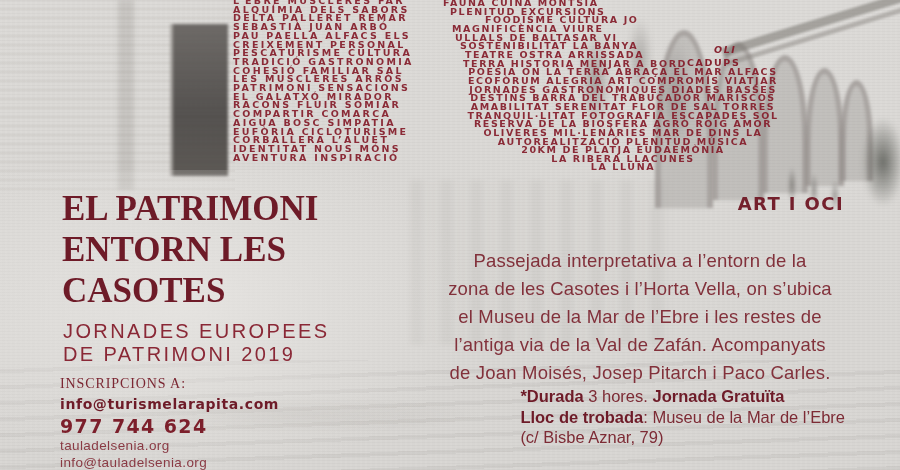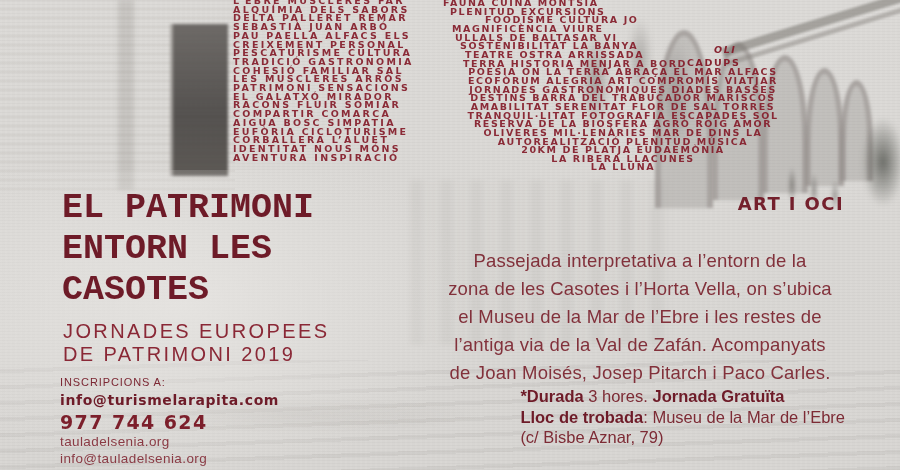--- a/index.html
+++ b/index.html
@@ -71,26 +71,26 @@
   .cloud-right div:nth-child(5){text-align:left;margin-left:55px;}
   .cloud-right div:nth-child(6){text-align:left;margin-left:60px;}
   .cloud-right div:nth-child(7){text-align:left;margin-left:65px;}
   .cloud-right div:nth-child(8){text-align:left;margin-left:63px;}
   .cloud-frag{position:absolute;font-family:"DejaVu Sans",sans-serif;font-weight:bold;
     font-size:9.5px;letter-spacing:1.6px;color:#87222f;white-space:nowrap;}
   #frag-oli{left:714px;top:44px;font-style:italic;}
   #frag-cadups{left:687px;top:57px;}
 
   
-  .title{position:absolute;left:62px;top:188px;font-family:Liberation Mono, monospace;
+  .title{position:absolute;left:62px;top:188px;font-family:Liberation Serif, serif;
     font-weight:bold;font-size:35px;line-height:41px;color:#6e1b28;letter-spacing:0;}
   .subtitle{position:absolute;left:63px;top:320px;font-size:20px;line-height:23px;
     color:#8a2836;letter-spacing:2.4px;}
   .inscriptions{position:absolute;left:60px;top:376px;}
-  .ins-label{font-size:11px;letter-spacing:.9px;color:#7c2733;margin-bottom:4px;}
+  .ins-label{font-size:14px;letter-spacing:.9px;color:#7c2733;margin-bottom:4px;font-family:Liberation Serif, serif;}
   .ins-email1{font-family:"DejaVu Sans",sans-serif;font-weight:bold;font-size:14px;
     color:#6e1b28;letter-spacing:.6px;margin-bottom:3px;}
   .ins-phone{font-family:"DejaVu Sans",sans-serif;font-weight:bold;font-size:19px;
     color:#7c1f2b;letter-spacing:1.4px;}
   .ins-web,.ins-email2{font-size:13.5px;color:#8a3a44;letter-spacing:.4px;line-height:17px;}
 
   
   .category{position:absolute;right:56px;top:193px;font-family:"DejaVu Sans",sans-serif;
     font-weight:bold;font-size:18px;color:#74202c;letter-spacing:1.4px;}
   .territory{position:absolute;right:53px;top:221px;font-size:21px;color:#84333d;

